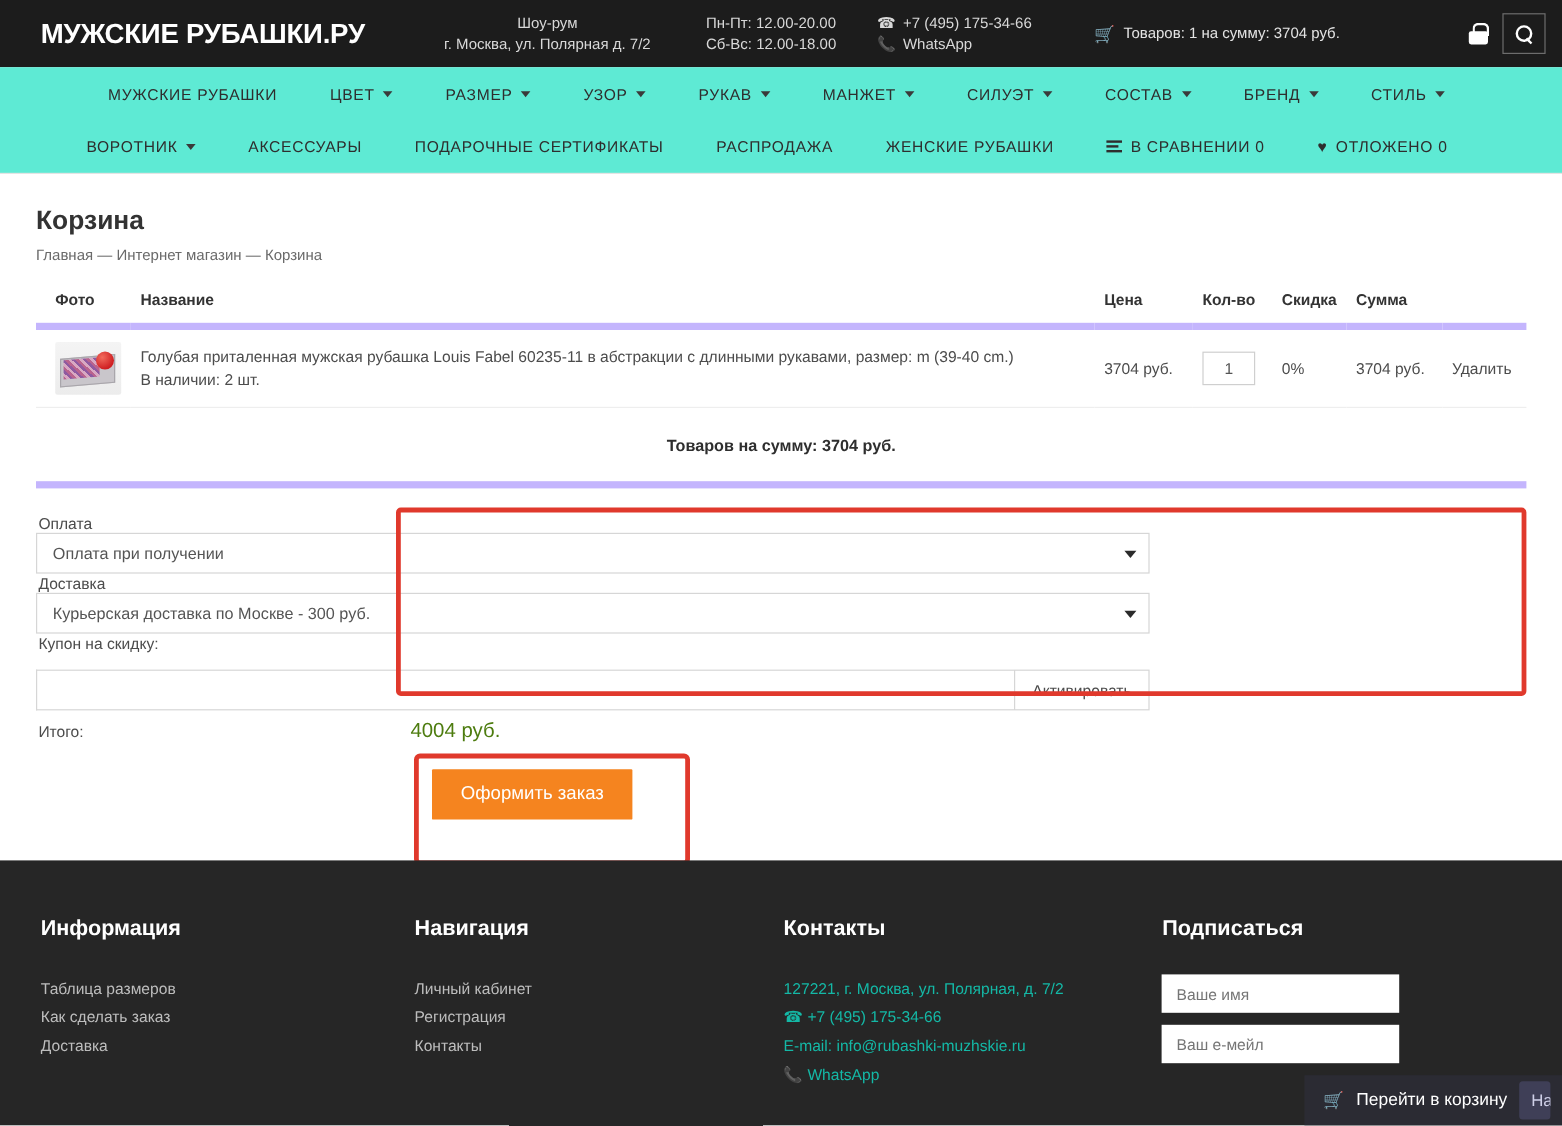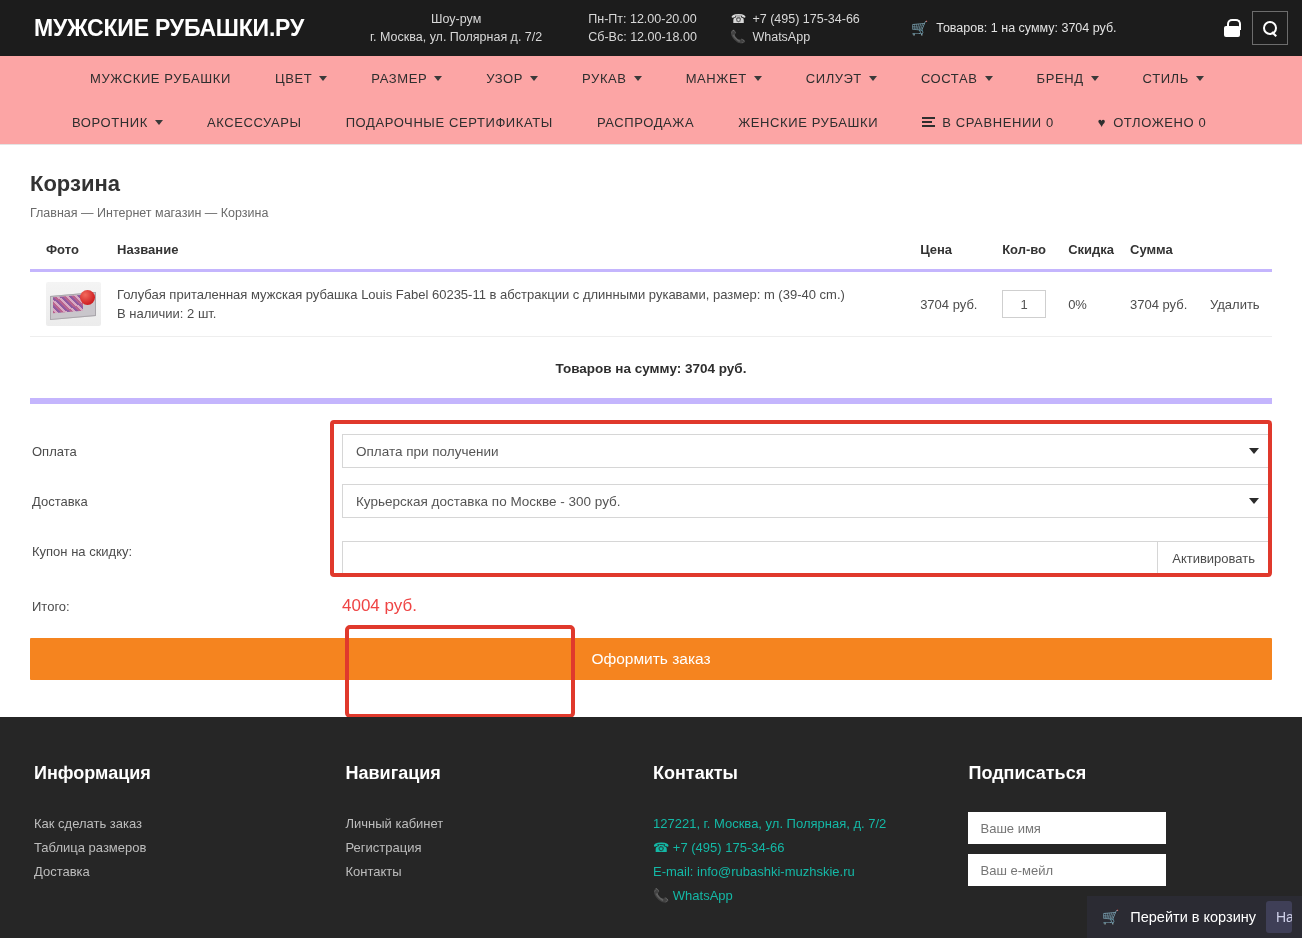--- a/index.html
+++ b/index.html
@@ -81,21 +81,21 @@
     width: 10px; height: 10px; border: 2px solid #fff; border-radius: 50%;
   }
   .mag::after {
     content:""; position:absolute; left:9px; top:10px;
     width: 6px; height: 2px; background: #fff;
     transform: rotate(45deg); transform-origin: left center;
   }
 
   
   .nav {
-    background: #fca5a5;
+    background: #5eead4;
     border-bottom: 1px solid #e4e4e4;
     padding: 0 30px;
   }
   .navrow {
     display: flex;
     align-items: center;
     justify-content: flex-start;
     height: 44px;
   }
   .navrow.row1 { padding-left: 60px; gap: 44px; }
@@ -138,21 +138,21 @@
   .breadcrumb { font-size: 12.5px; color: #6a6a6a; margin-bottom: 22px; }
 
   
   .cart-table { width: 1242px; border-collapse: collapse; }
   .cart-table th {
     font-size: 13px;
     font-weight: bold;
     color: #333;
     text-align: left;
     padding: 0 8px 12px 8px;
-    border-bottom: 3px solid #c4b5fd;
+    border-bottom: 6px solid #c4b5fd;
   }
   .cart-table td {
     padding: 10px 8px;
     font-size: 13px;
     color: #4c4c4c;
     vertical-align: middle;
     border-bottom: 1px solid #eeeeee;
   }
   .th-photo { width: 68px; padding-left: 16px !important; }
   .th-name  { }
@@ -206,21 +206,21 @@
     font-size: 13.5px;
     font-weight: bold;
     color: #2e2e2e;
     padding: 24px 0 22px 0;
     border-bottom: 6px solid #c4b5fd;
     width: 1242px;
   }
 
   
   .order-area { position: relative; margin-top: 22px; width: 1242px; }
-  .form-row { display: flex; align-items: center; height: 50px; }
+  .form-row { display: flex; height: 50px; flex-direction: column; }
   .form-label {
     width: 312px;
     font-size: 13px;
     color: #4c4c4c;
     padding-left: 2px;
   }
   .sel-wrap { position: relative; flex: 1; max-width: 928px; }
   .fake-select {
     width: 100%;
     height: 34px;
@@ -272,23 +272,23 @@
     position: absolute;
     left: 300px; top: -6px;
     width: 942px; height: 157px;
     border: 4px solid #e0392c;
     border-radius: 4px;
     pointer-events: none;
   }
 
   .itogo-row { display: flex; align-items: center; height: 40px; margin-top: 10px; }
   .itogo-label { width: 312px; font-size: 13px; color: #4c4c4c; padding-left: 2px; }
-  .itogo-value { font-size: 17px; color: #ef4444; }
-
-  .order-btn-row { position: relative; display: flex; margin-top: 12px; flex-direction: column; }
+  .itogo-value { font-size: 17px; color: #4d7c0f; }
+
+  .order-btn-row { position: relative; display: flex; margin-top: 12px; }
   .order-btn-spacer { width: 330px; }
   .order-btn {
     background: #f5841f;
     color: #ffffff;
     font-size: 15.5px;
     border: none;
     padding: 12px 24px;
     cursor: pointer;
     font-family: "Liberation Sans", sans-serif;
     border-radius: 1px;
@@ -572,22 +572,22 @@
         <div class="hl-btn"></div>
       </div>
 
     </div>
   </div>
 
   <div class="footer">
 
     <div class="fcol c1">
       <div class="fhead">Информация</div>
+      <span class="flink">Таблица размеров</span>
       <span class="flink">Как сделать заказ</span>
-      <span class="flink">Таблица размеров</span>
       <span class="flink">Доставка</span>
     </div>
 
     <div class="fcol c2">
       <div class="fhead">Навигация</div>
       <span class="flink">Личный кабинет</span>
       <span class="flink">Регистрация</span>
       <span class="flink">Контакты</span>
     </div>
 

